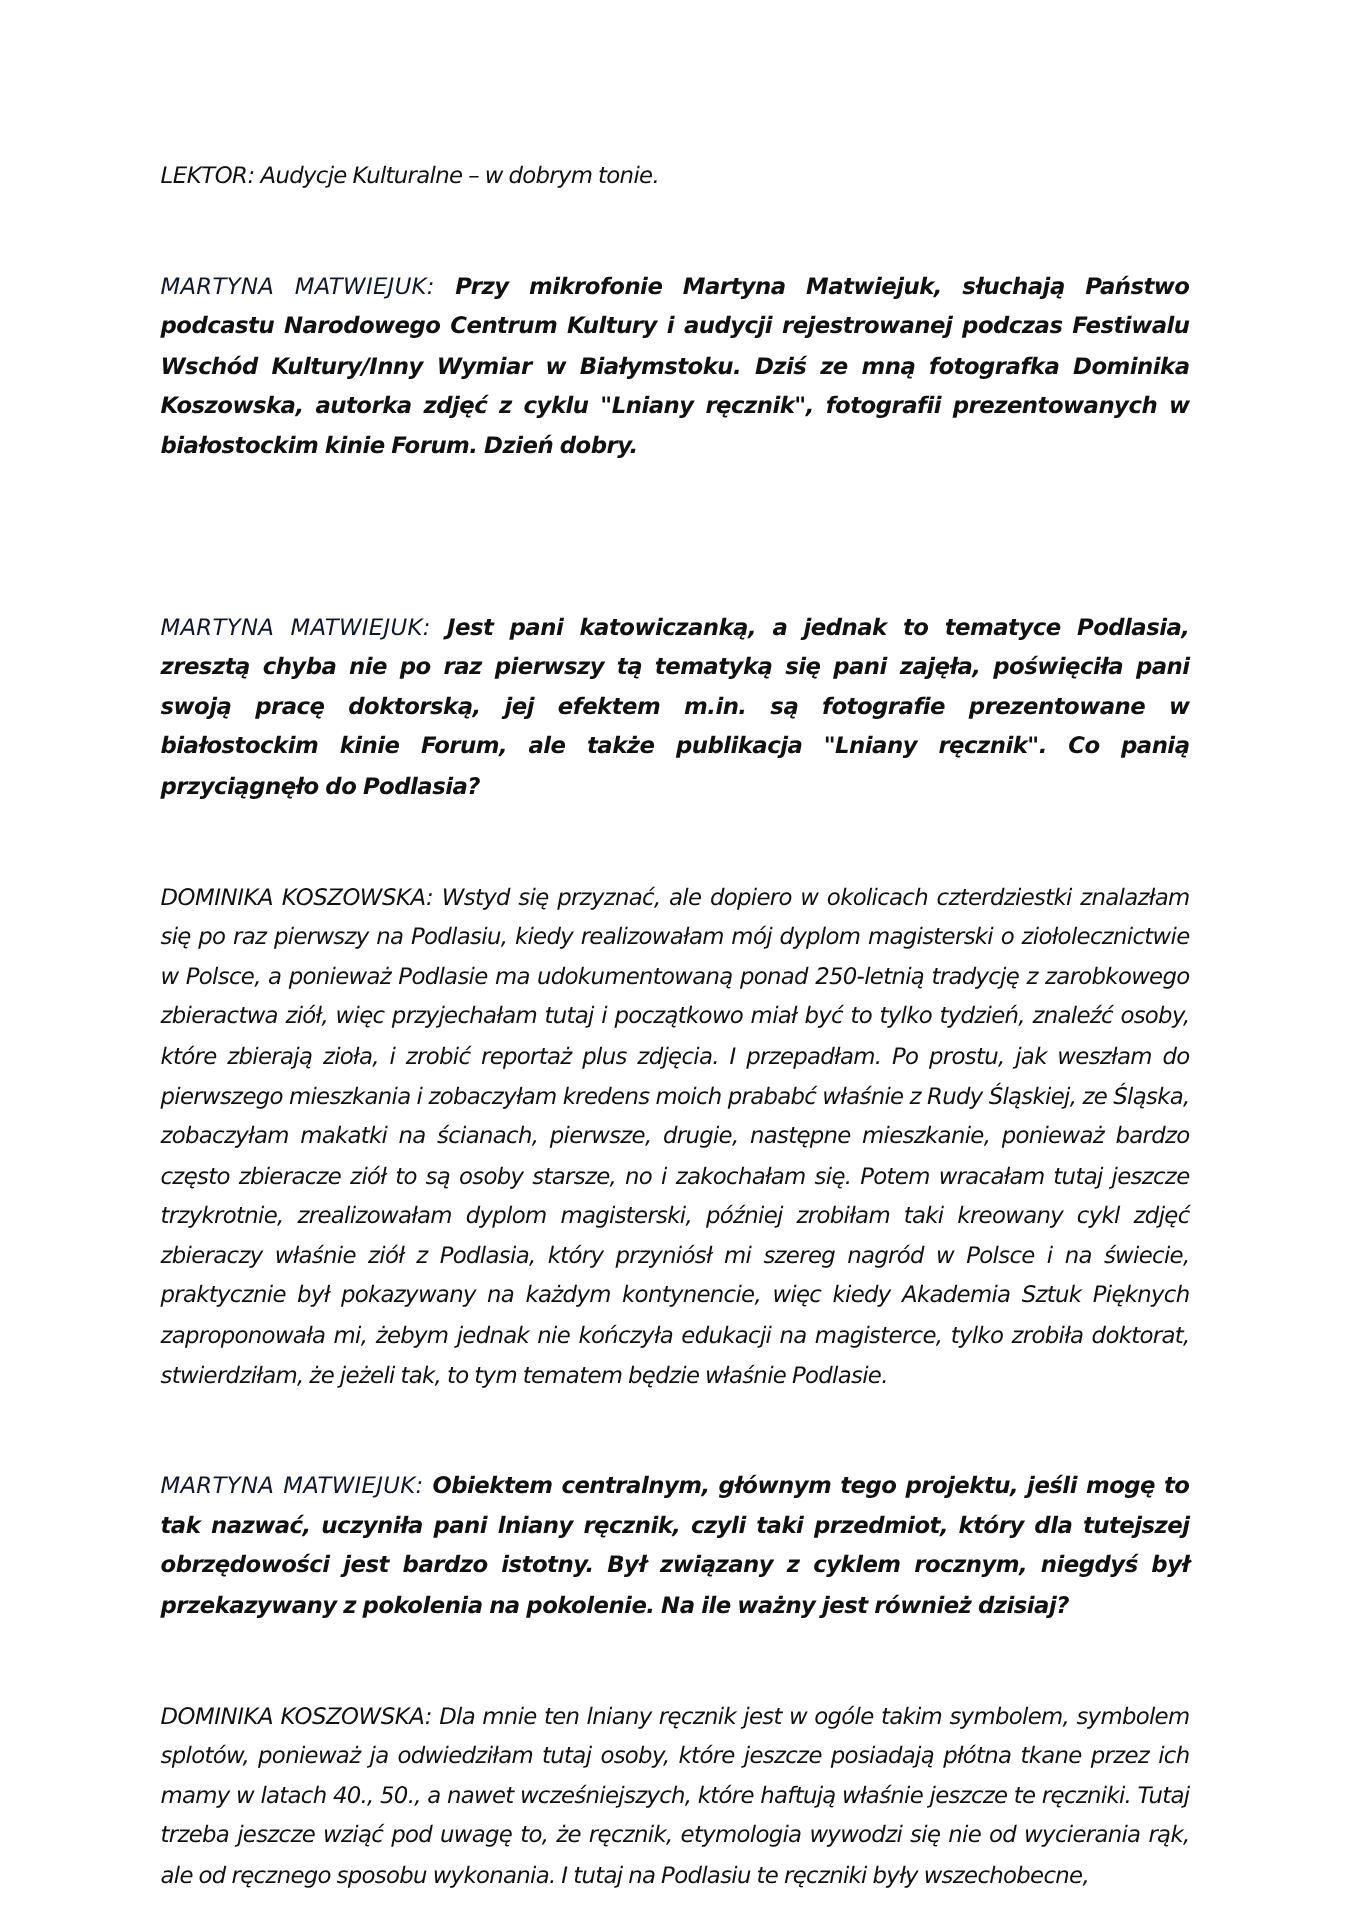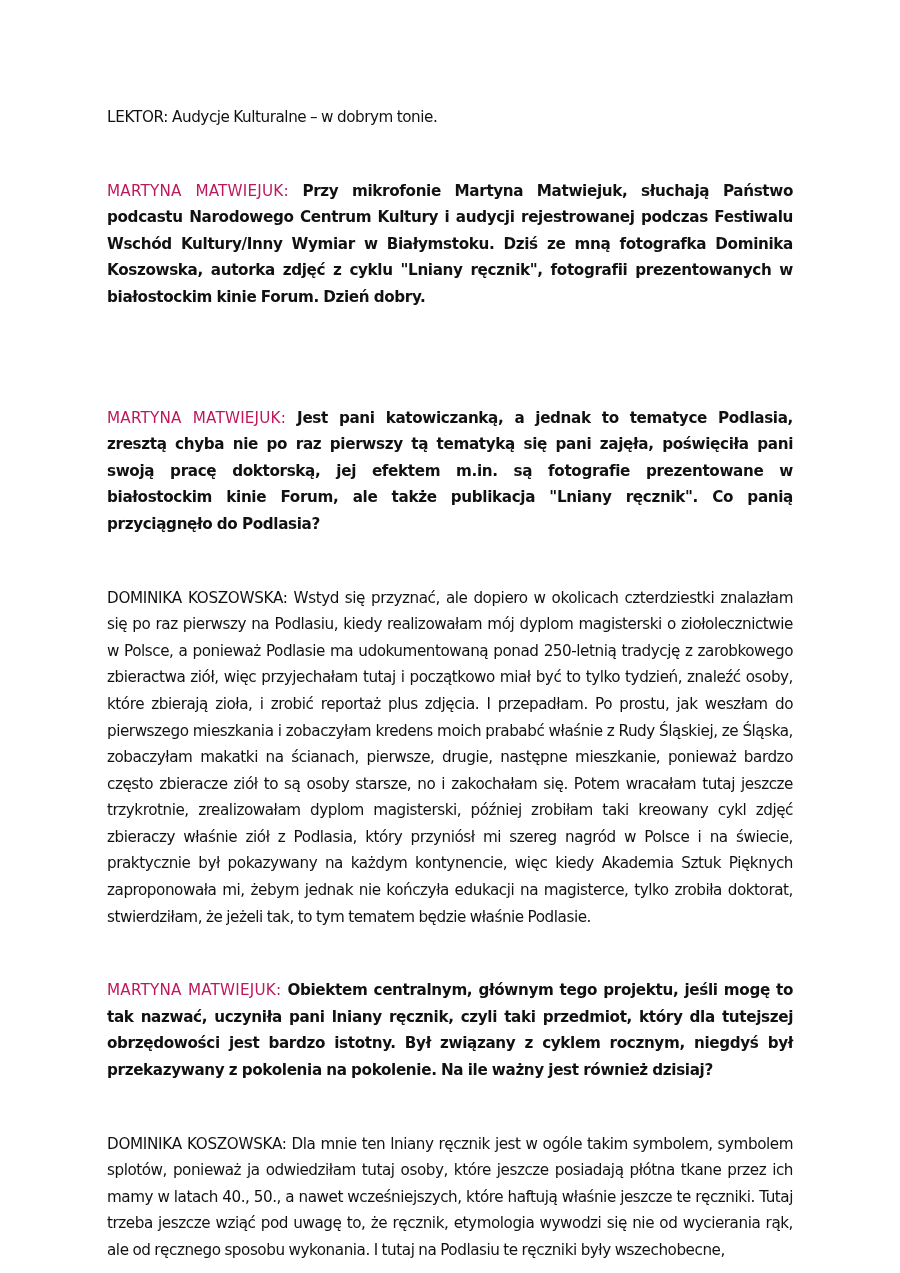--- a/index.html
+++ b/index.html
@@ -21,30 +21,31 @@
       width: 686px;
     }
     .para {
       font-family: "DejaVu Sans", sans-serif;
       font-size: 15.2px;
       line-height: 26.6px;
       margin: 0;
       text-align: justify;
       letter-spacing: -0.45px;
       word-spacing: -0.5px;
+      font-style: italic;
     }
     .para.left { text-align: left; }
     .speaker {
       font-weight: normal;
       letter-spacing: -0.3px;
     }
     .speaker-light {
       font-family: "DejaVu Sans", sans-serif;
       font-weight: normal;
-      color: #be185d;
+      color: #0f172a;
       letter-spacing: 0.2px;
     }
     .bold {
       font-weight: bold;
       letter-spacing: -0.35px;
       margin-top: 16px;
     }
     .gap-lg { height: 47px; }
   </style>
 </head>

